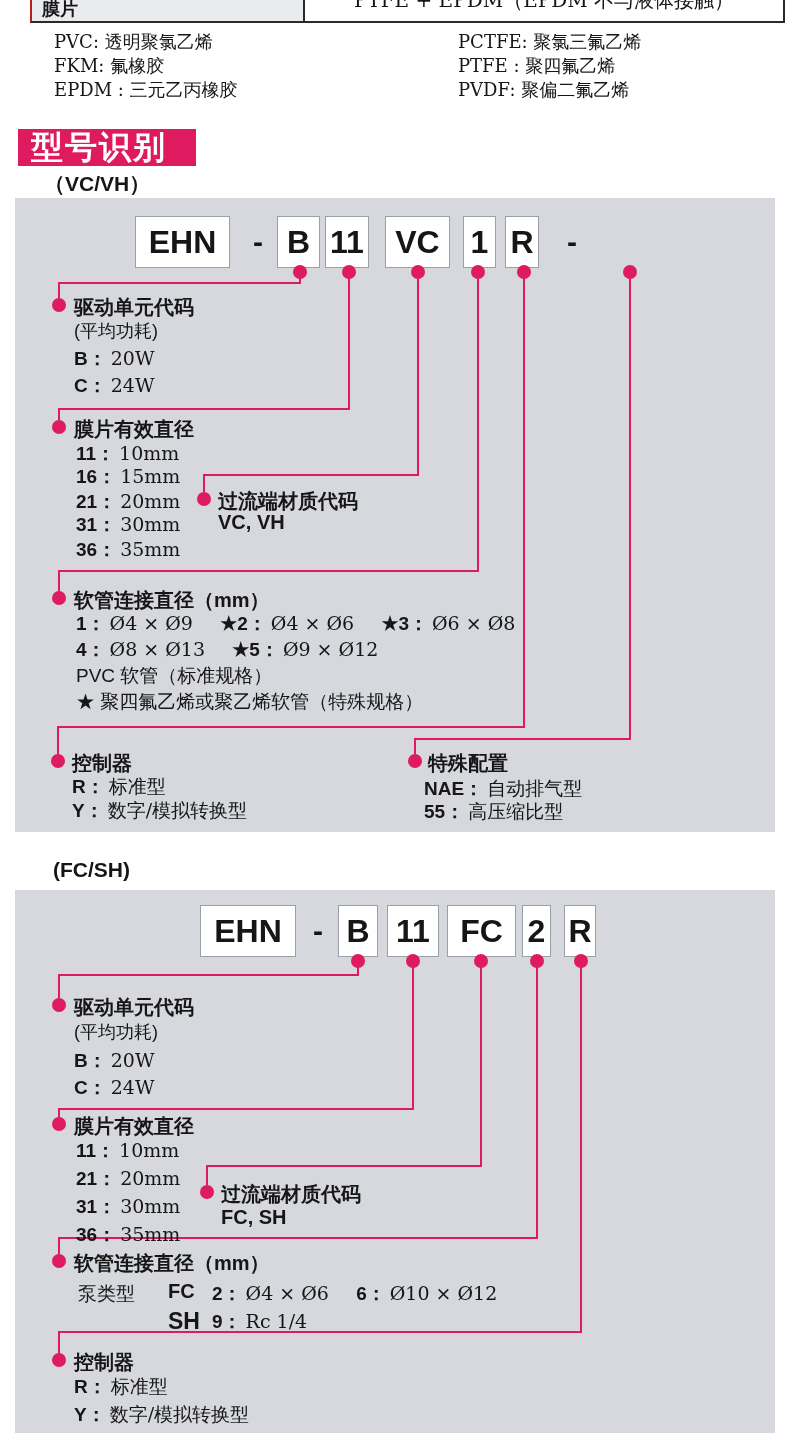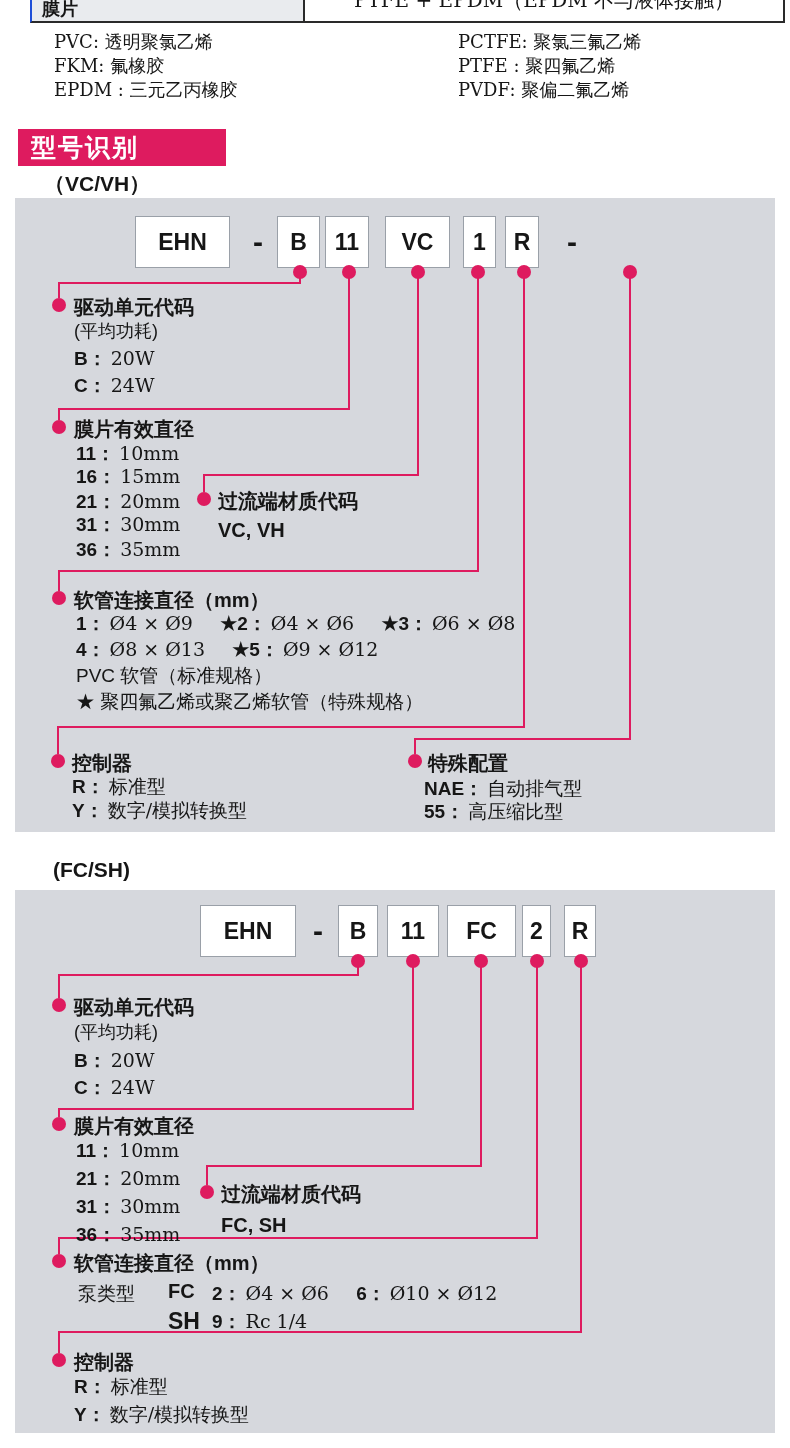--- a/index.html
+++ b/index.html
@@ -8,54 +8,54 @@
     --boxborder:#9aa0a8;
     --cellbg:#e9ebee;
     --ink:#161616;
   }
   html,body{margin:0;padding:0;background:#fff;}
   .page{position:relative;width:790px;height:1448px;background:#fff;overflow:hidden;
         font-family:"Liberation Sans",sans-serif;color:var(--ink);}
 
   
   .tbl-left{position:absolute;left:30px;top:0;width:273px;height:21px;background:var(--cellbg);
-            border-left:2px solid #1d4ed8;border-bottom:2px solid #2a2a2a;overflow:hidden;}
+            border-left:2px solid #b91c1c;border-bottom:2px solid #2a2a2a;overflow:hidden;}
   .tbl-left span{display:block;margin-top:-3px;padding-left:10px;font-weight:bold;font-size:18px;}
   .tbl-right{position:absolute;left:303px;top:0;width:478px;height:21px;background:#fff;
              border-left:2px solid #2a2a2a;border-bottom:2px solid #2a2a2a;border-right:2px solid #2a2a2a;
              overflow:hidden;text-align:center;}
   .tbl-right span{display:block;margin-top:-13px;font-size:20px;font-family:"DejaVu Serif",serif;}
 
   .mat-col{position:absolute;font-family:"DejaVu Serif",serif;font-size:18px;line-height:24px;white-space:nowrap;}
 
-  .section-header{position:absolute;left:18px;top:129px;width:208px;height:37px;box-sizing:border-box;
-                  background:var(--accent);color:#fff;font-weight:bold;font-size:25px;
+  .section-header{position:absolute;left:18px;top:129px;width:178px;height:37px;box-sizing:border-box;
+                  background:var(--accent);color:#fff;font-weight:bold;font-size:32px;
                   line-height:37px;padding-left:13px;letter-spacing:2px;}
   .sub-label{position:absolute;font-weight:bold;font-size:21px;white-space:nowrap;}
 
   .panel{position:absolute;left:15px;width:760px;background:var(--panel);}
 
   .codebox{position:absolute;height:52px;box-sizing:border-box;background:#fff;border:1px solid var(--boxborder);
            display:flex;align-items:center;justify-content:center;
-           font-weight:bold;font-size:23px;z-index:2;}
+           font-weight:bold;font-size:32px;z-index:2;}
   .dashsep{position:absolute;height:52px;display:flex;align-items:center;justify-content:center;
            font-weight:bold;font-size:30px;z-index:2;}
 
   svg.overlay{position:absolute;left:0;top:0;z-index:3;pointer-events:none;}
   .conn{fill:none;stroke:var(--accent);stroke-width:2;}
   .dot{fill:var(--accent);}
 
   .ctitle{position:absolute;z-index:4;font-weight:bold;font-size:20px;white-space:nowrap;}
   .cline{position:absolute;z-index:4;font-size:19px;white-space:nowrap;}
   .k{font-weight:bold;font-family:"Liberation Sans",sans-serif;margin-right:4px;}
   .v{font-family:"DejaVu Serif",serif;}
   .pair{margin-right:22px;}
   .pair:last-child{margin-right:0;}
   .notetext{font-family:Liberation Sans, sans-serif;}
-  .codesline{position:absolute;z-index:4;font-weight:bold;font-size:20px;white-space:nowrap;margin-top:8px;}
+  .codesline{position:absolute;z-index:4;font-weight:bold;font-size:20px;white-space:nowrap;}
 </style>
 </head>
 <body>
 
 <div class="page">
 
   <div class="tbl-left">
     <span>膜片</span>
   </div>
   <div class="tbl-right">

